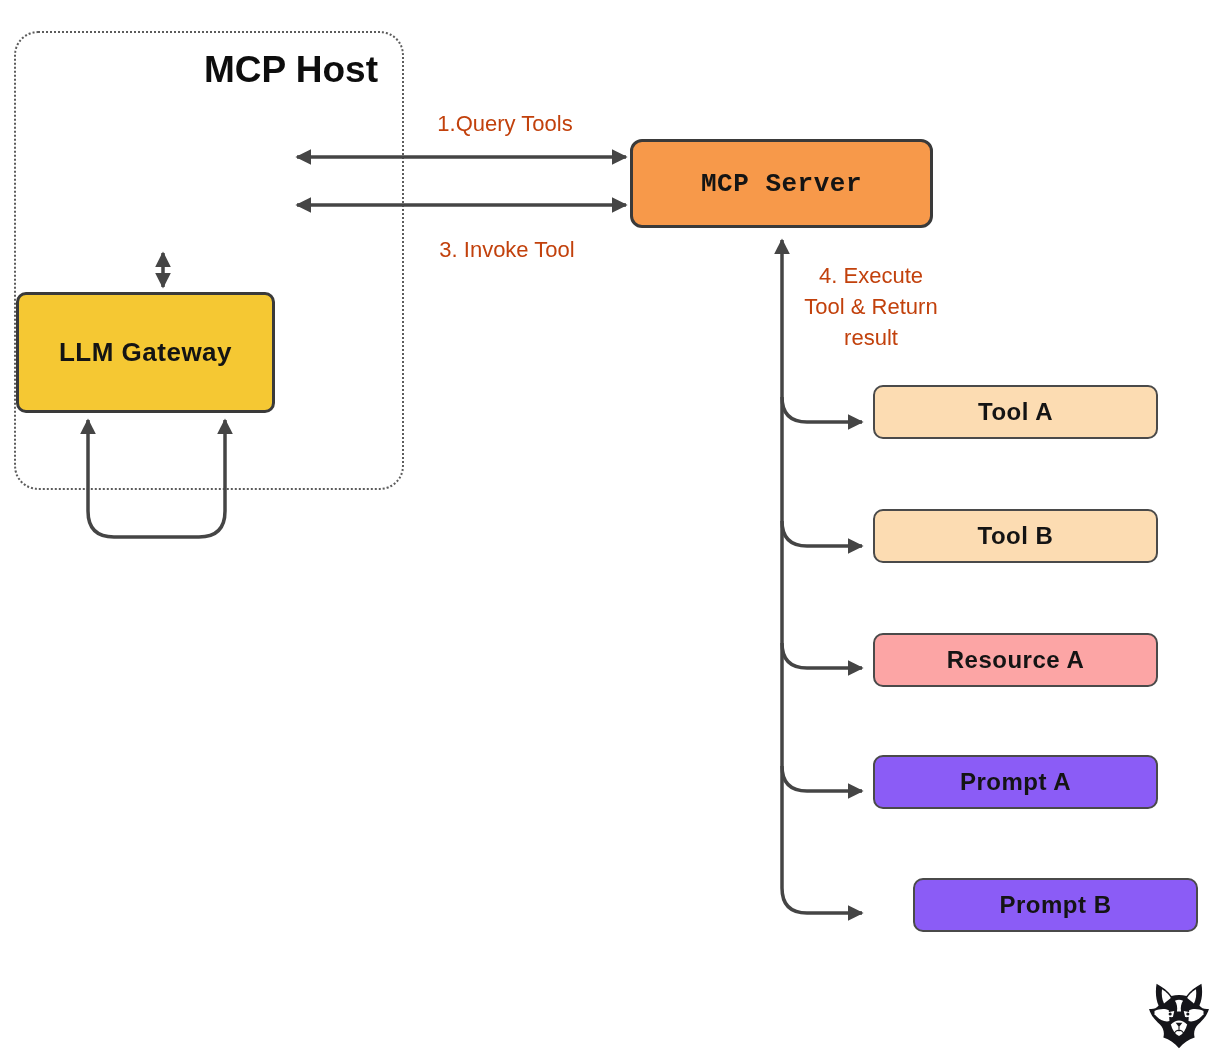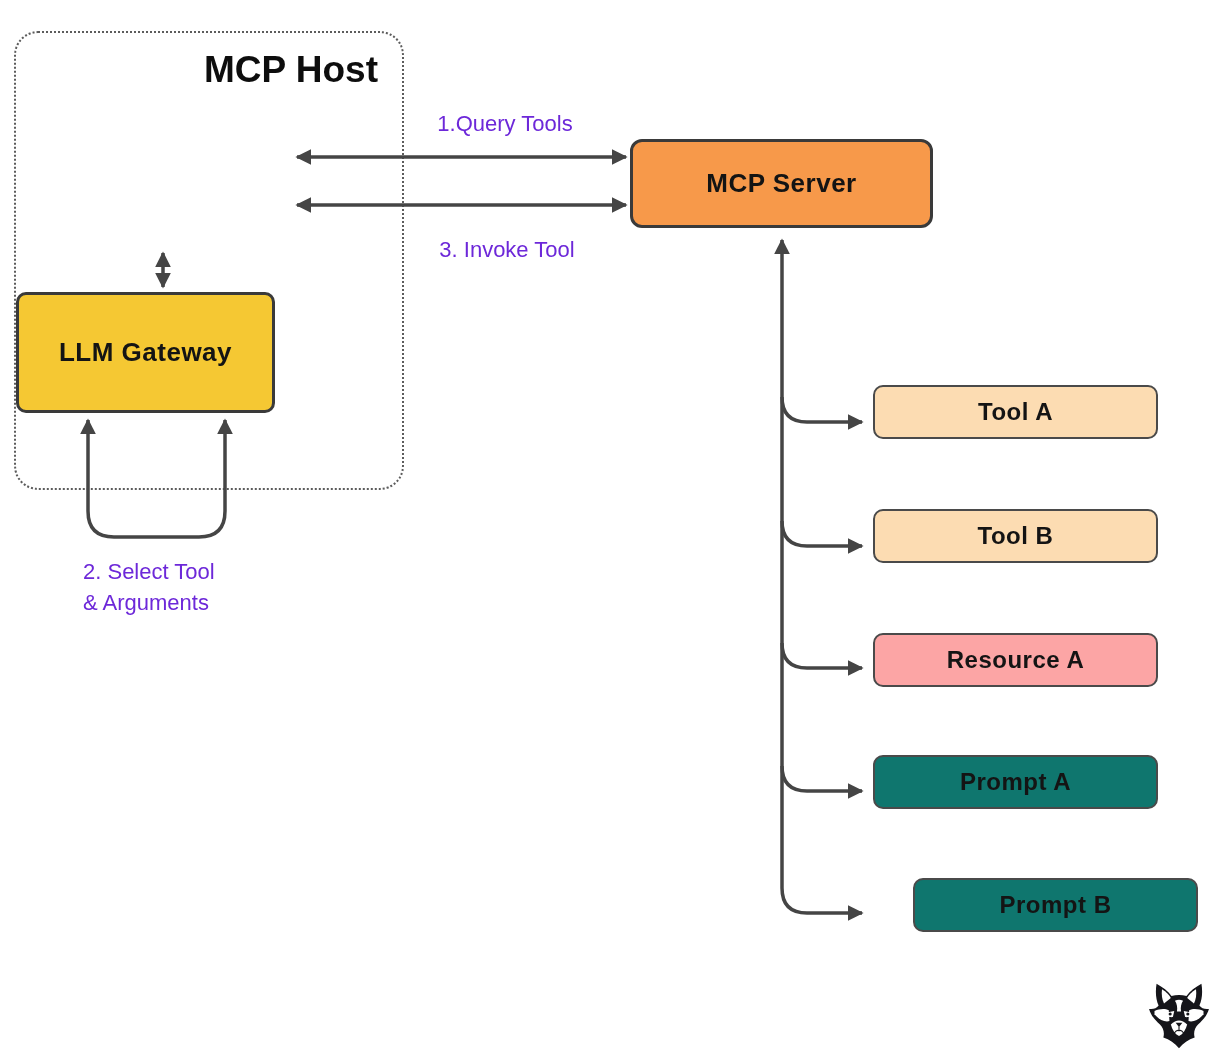--- a/index.html
+++ b/index.html
@@ -27,33 +27,33 @@
     box-sizing:border-box;z-index:2;
     font-weight:bold;color:#141414;letter-spacing:0.5px;
   }
   .node-yellow{
     background:#F5C833;border:3px solid #3a3a3a;border-radius:10px;font-size:26px;
   }
   .node-client{left:32px;top:118px;width:260px;height:129px;}
   .node-gateway{left:16px;top:292px;width:259px;height:121px;}
   .node-server{
     left:630px;top:139px;width:303px;height:89px;
-    background:#F7994A;border:3px solid #3a3a3a;border-radius:12px;font-size:26px;
+    background:#F7994A;border:3px solid #3a3a3a;border-radius:12px;font-size:26px;font-family:Liberation Mono, monospace;
   }
   .node-target{
     left:873px;width:285px;height:54px;
     border:2.5px solid #4a4a4a;border-radius:10px;font-size:24px;
   }
   .fill-tool{background:#FCDCB2;}
   .fill-resource{background:#fca5a5;}
-  .fill-prompt{background:#0f766e;}
+  .fill-prompt{background:#8b5cf6;}
   .t0{top:385px;} .t1{top:509px;} .t2{top:633px;} .t3{top:755px;} .t4{top:878px;margin-left:40px;}
 
   .edge-label{
-    position:absolute;z-index:2;color:#6d28d9;font-size:22px;line-height:31px;
+    position:absolute;z-index:2;color:#c2410c;font-size:22px;line-height:31px;
     white-space:pre-line;
   }
   .lbl-query{left:505px;top:108px;transform:translateX(-50%);white-space:nowrap;}
   .lbl-invoke{left:507px;top:234px;transform:translateX(-50%);white-space:nowrap;}
   .lbl-select{left:83px;top:556px;text-align:left;}
   .lbl-execute{left:871px;top:260px;transform:translateX(-50%);text-align:center;}
 
   .logo{position:absolute;left:1145px;top:979px;width:68px;height:72px;z-index:2;}
 </style>
 </head>
@@ -86,22 +86,23 @@
 
   <div class="host-box"></div>
   <div class="host-title">MCP Host</div>
 
   <div class="node node-yellow node-gateway">LLM Gateway</div>
 
   <div class="node node-server">MCP Server</div>
 
   <div class="edge-label lbl-query">1.Query Tools</div>
   <div class="edge-label lbl-invoke">3. Invoke Tool</div>
-  <div class="edge-label lbl-select">2. Select Tool
-&amp; Arguments</div>
+  <div class="edge-label lbl-execute">4. Execute
+Tool &amp; Return
+result</div>
 
   <div class="node node-target fill-tool t0">Tool A</div>
   <div class="node node-target fill-tool t1">Tool B</div>
   <div class="node node-target fill-resource t2">Resource A</div>
   <div class="node node-target fill-prompt t3">Prompt A</div>
   <div class="node node-target fill-prompt t4">Prompt B</div>
 
   <svg class="logo" viewBox="0 0 100 100">
     <path fill="#15151a" d="M50,99 C44,91 36,86 27,83 C29,76 27,69 22,64 C14,57 8,49 6,41 C12,42 17,40 20,36 C16,27 15,16 17,4 C26,9 34,15 39,22 C46,20 54,20 61,22 C66,15 74,9 83,4 C85,16 84,27 80,36 C83,40 88,42 94,41 C92,49 86,57 78,64 C73,69 71,76 73,83 C64,86 56,91 50,99 Z"></path>
     <path fill="#ffffff" d="M25,12 C31,16 36,20 38,25 L28,33 C25,27 24,20 25,12 Z"></path>

